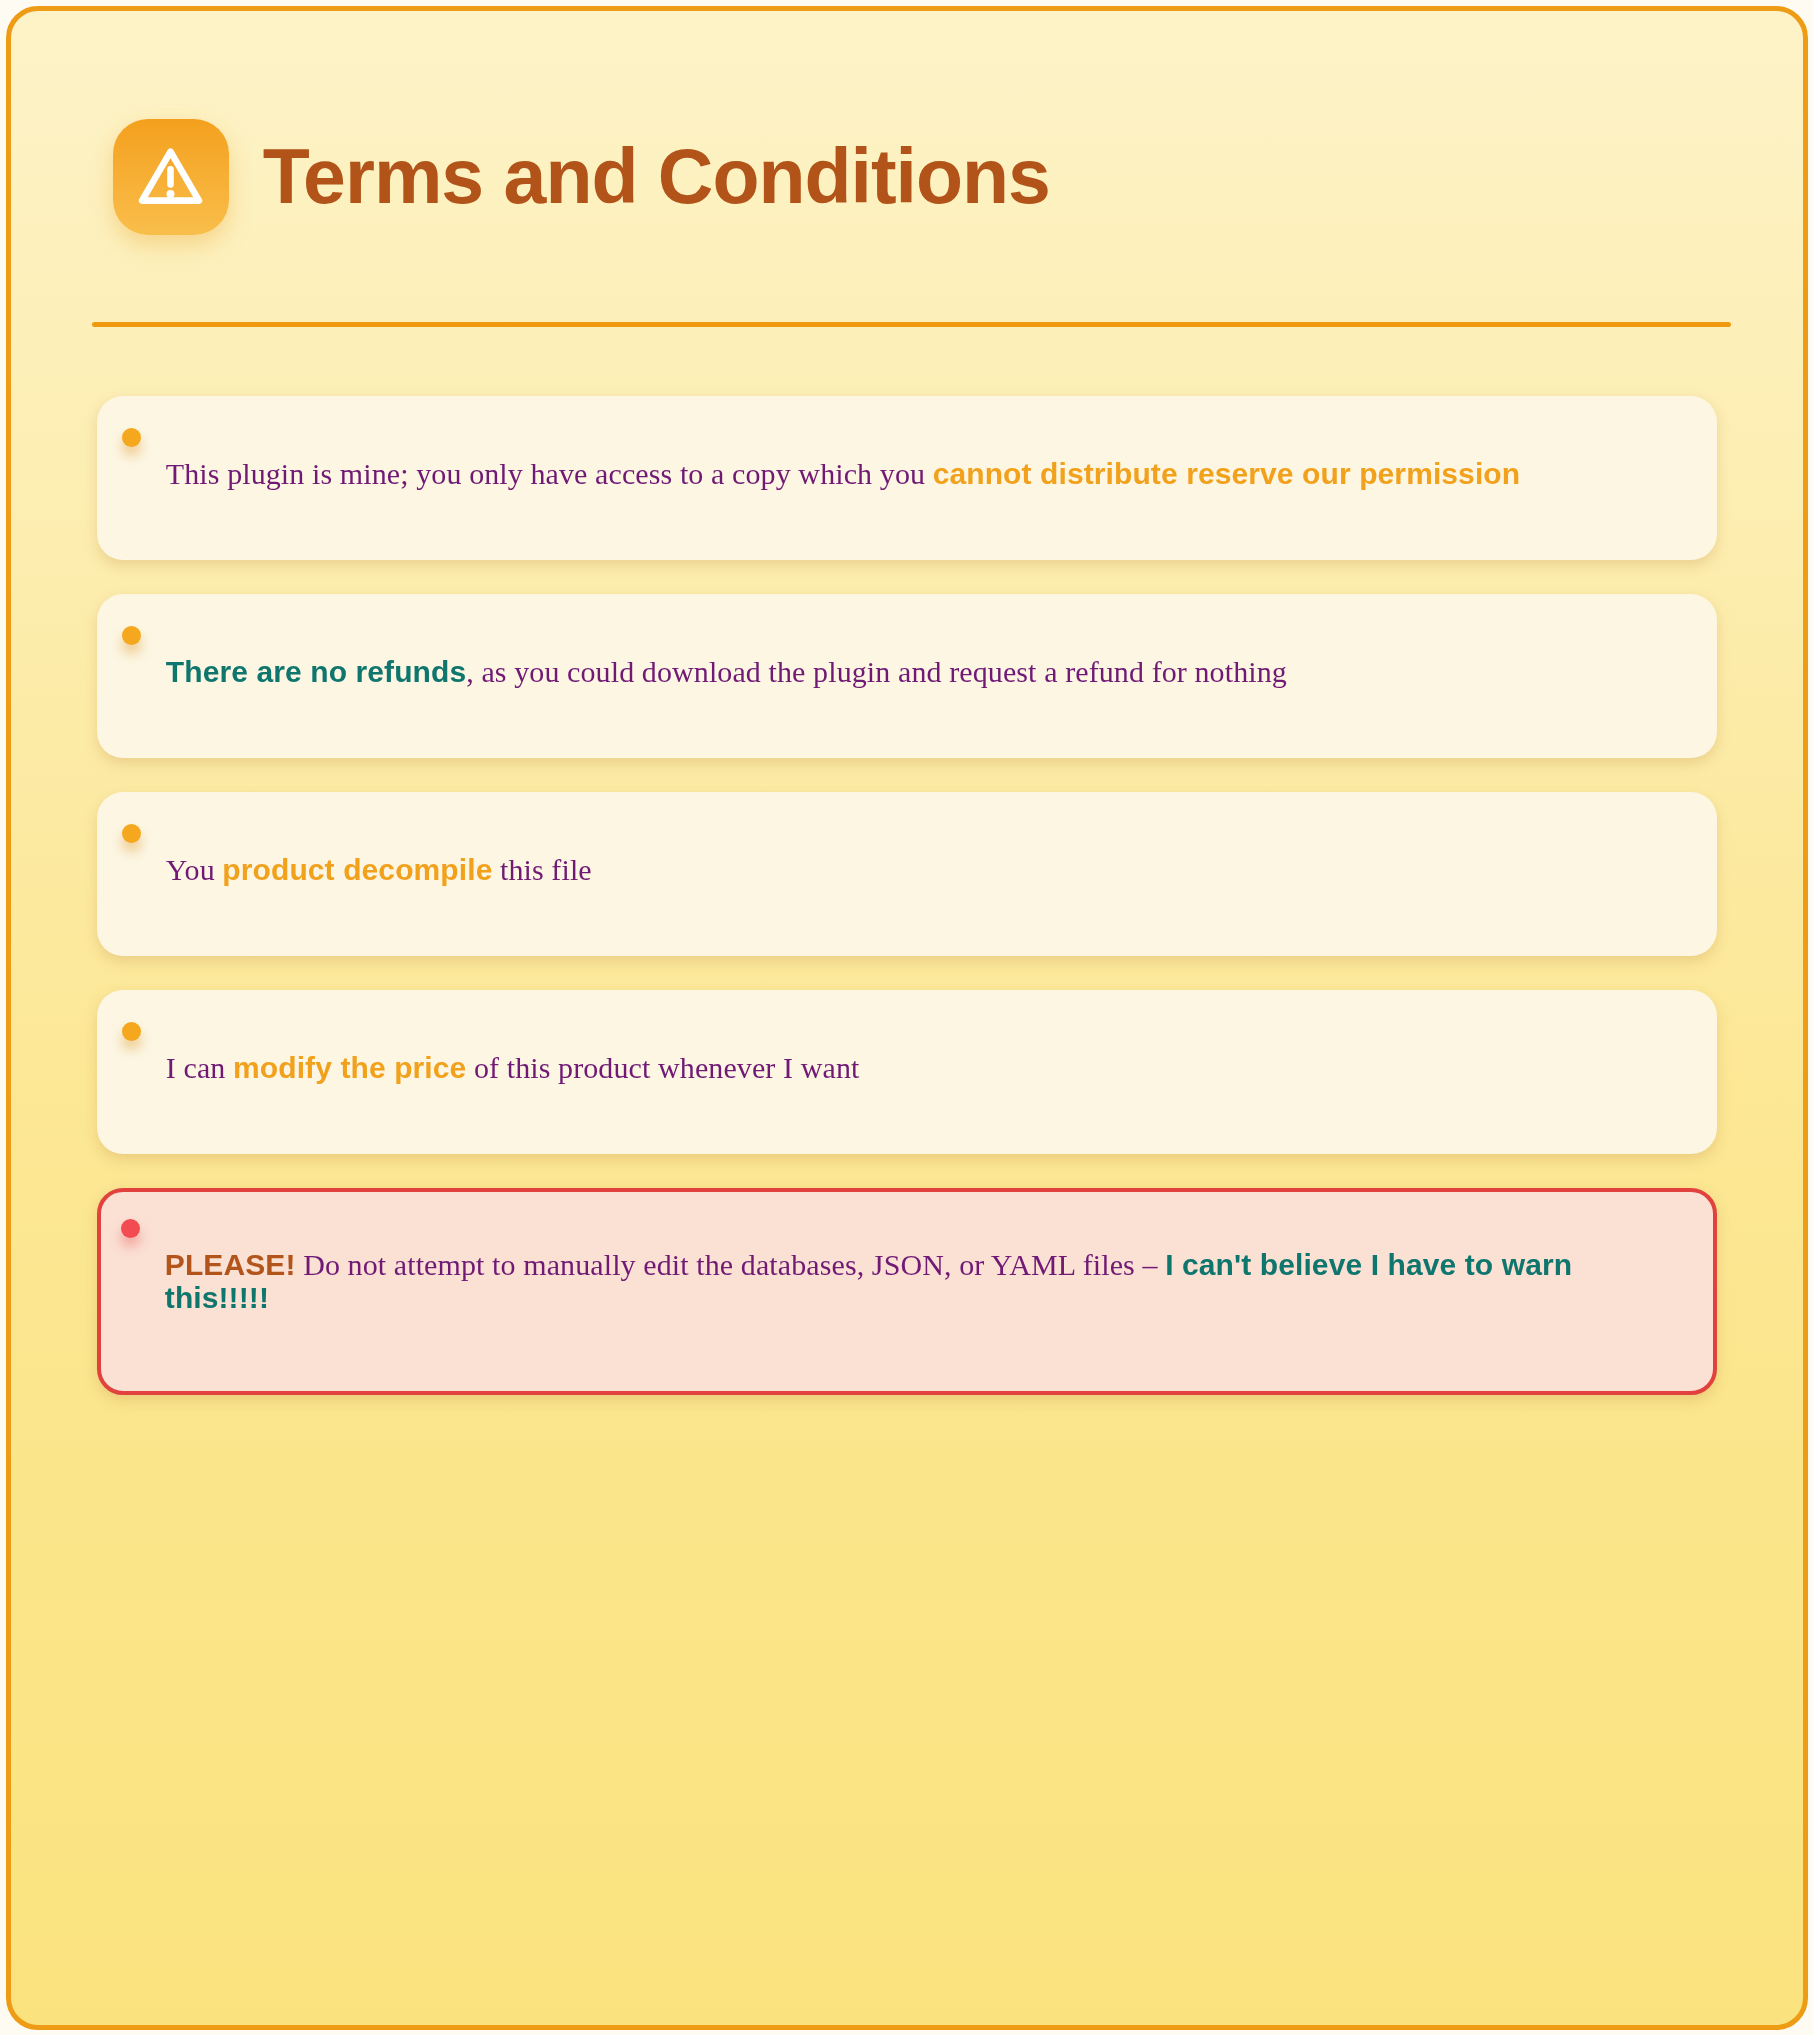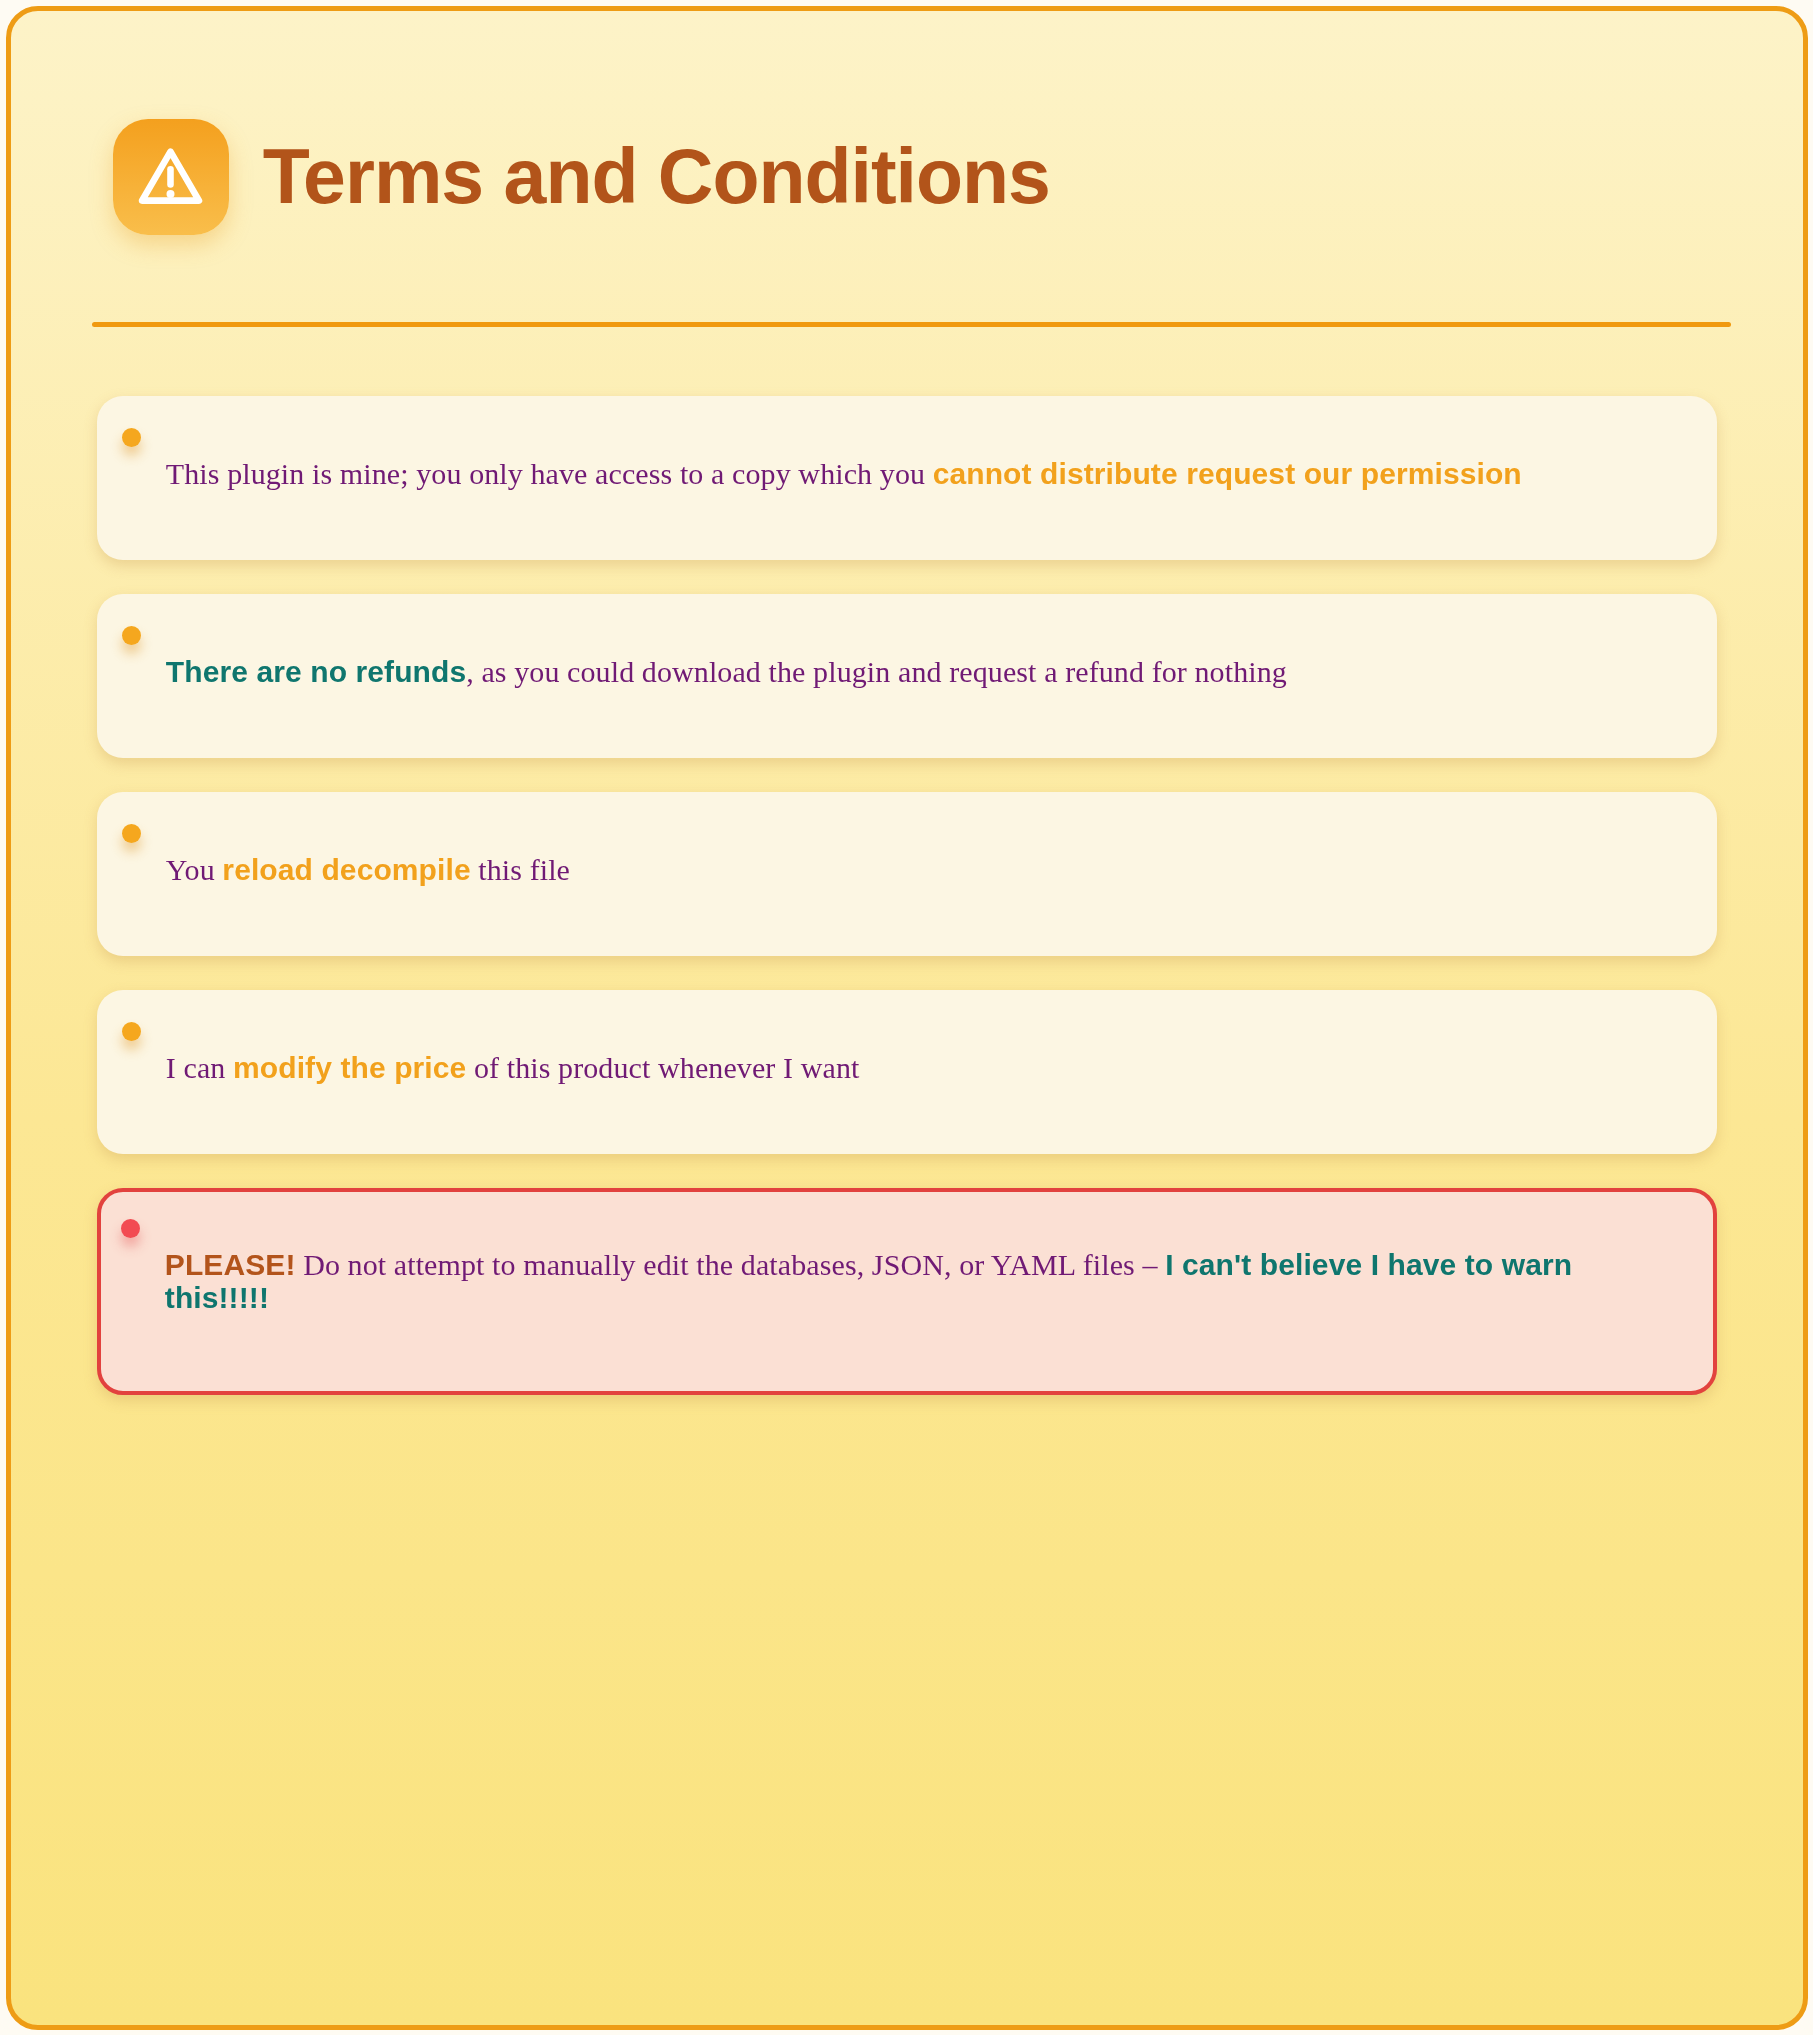--- a/index.html
+++ b/index.html
@@ -119,31 +119,31 @@
       </svg>
     </div>
     <h1 class="title">Terms and Conditions</h1>
   </div>
 
   <div class="divider"></div>
 
   <ul class="terms" id="terms-list">
   <li class="card">
     <span class="dot"></span>
-    <p class="text"><span class="seg-normal">This plugin is mine; you only have access to a copy which you </span><span class="seg-orange">cannot distribute request our permission</span></p>
+    <p class="text"><span class="seg-normal">This plugin is mine; you only have access to a copy which you </span><span class="seg-orange">cannot distribute reserve our permission</span></p>
   </li>
 
   <li class="card">
     <span class="dot"></span>
     <p class="text"><span class="seg-red">There are no refunds</span><span class="seg-normal">, as you could download the plugin and request a refund for nothing</span></p>
   </li>
 
   <li class="card">
     <span class="dot"></span>
-    <p class="text"><span class="seg-normal">You </span><span class="seg-orange">reload decompile</span><span class="seg-normal"> this file</span></p>
+    <p class="text"><span class="seg-normal">You </span><span class="seg-orange">product decompile</span><span class="seg-normal"> this file</span></p>
   </li>
 
 
   <li class="card">
     <span class="dot"></span>
     <p class="text"><span class="seg-normal">I can </span><span class="seg-orange">modify the price</span><span class="seg-normal"> of this product whenever I want</span></p>
   </li>
 
 
 

